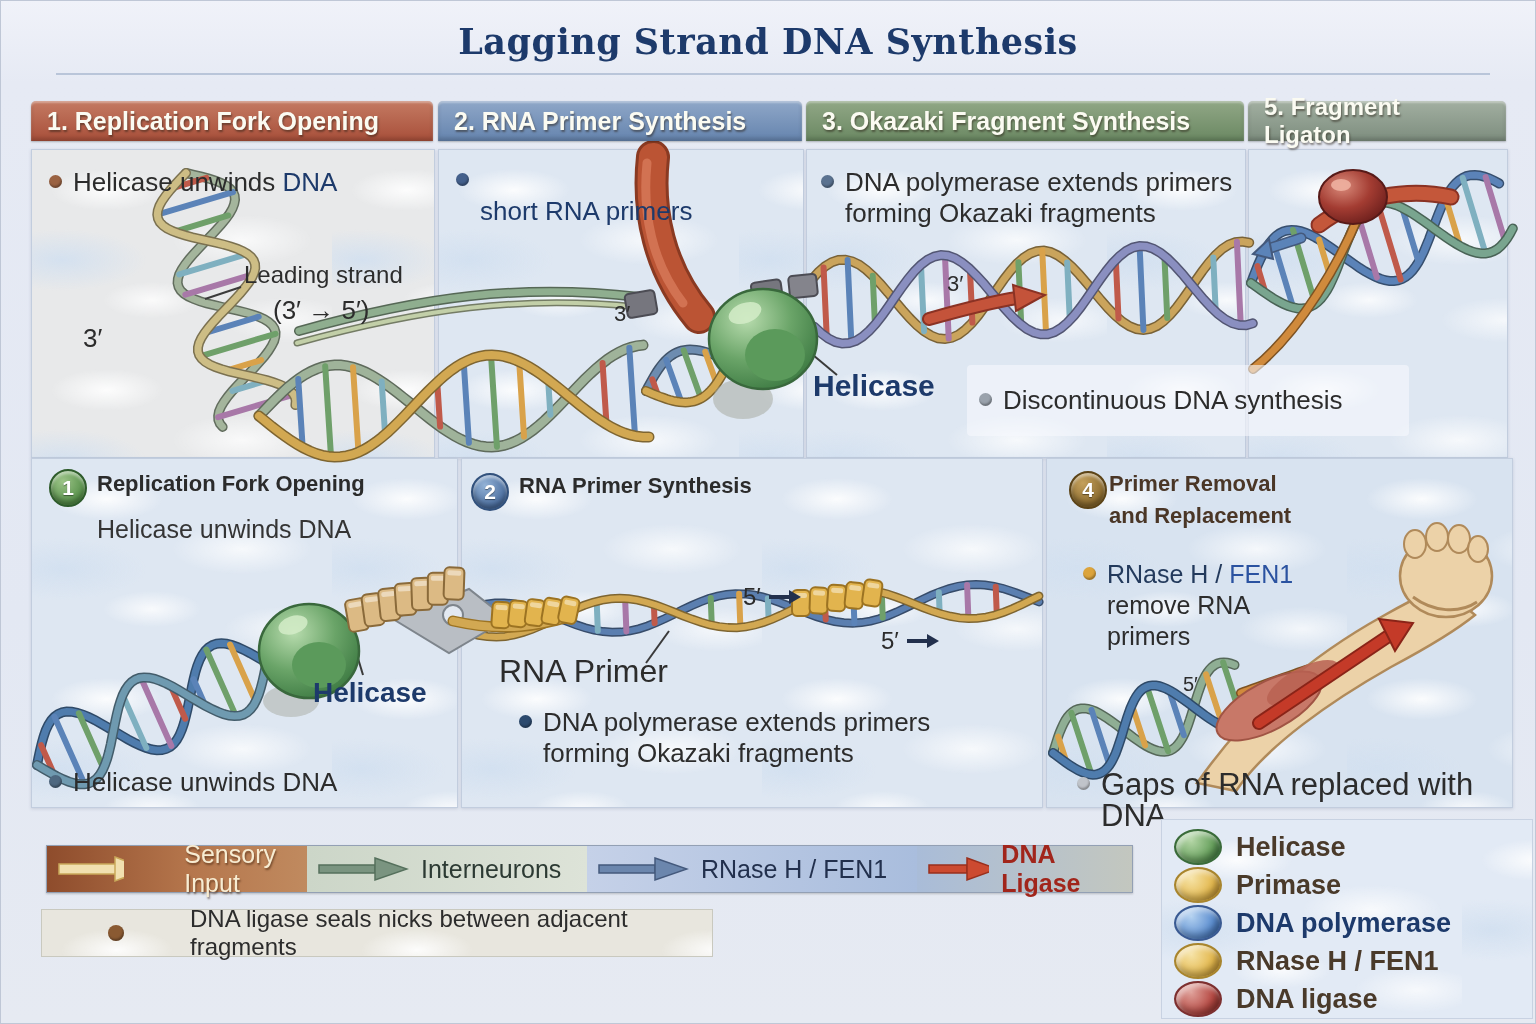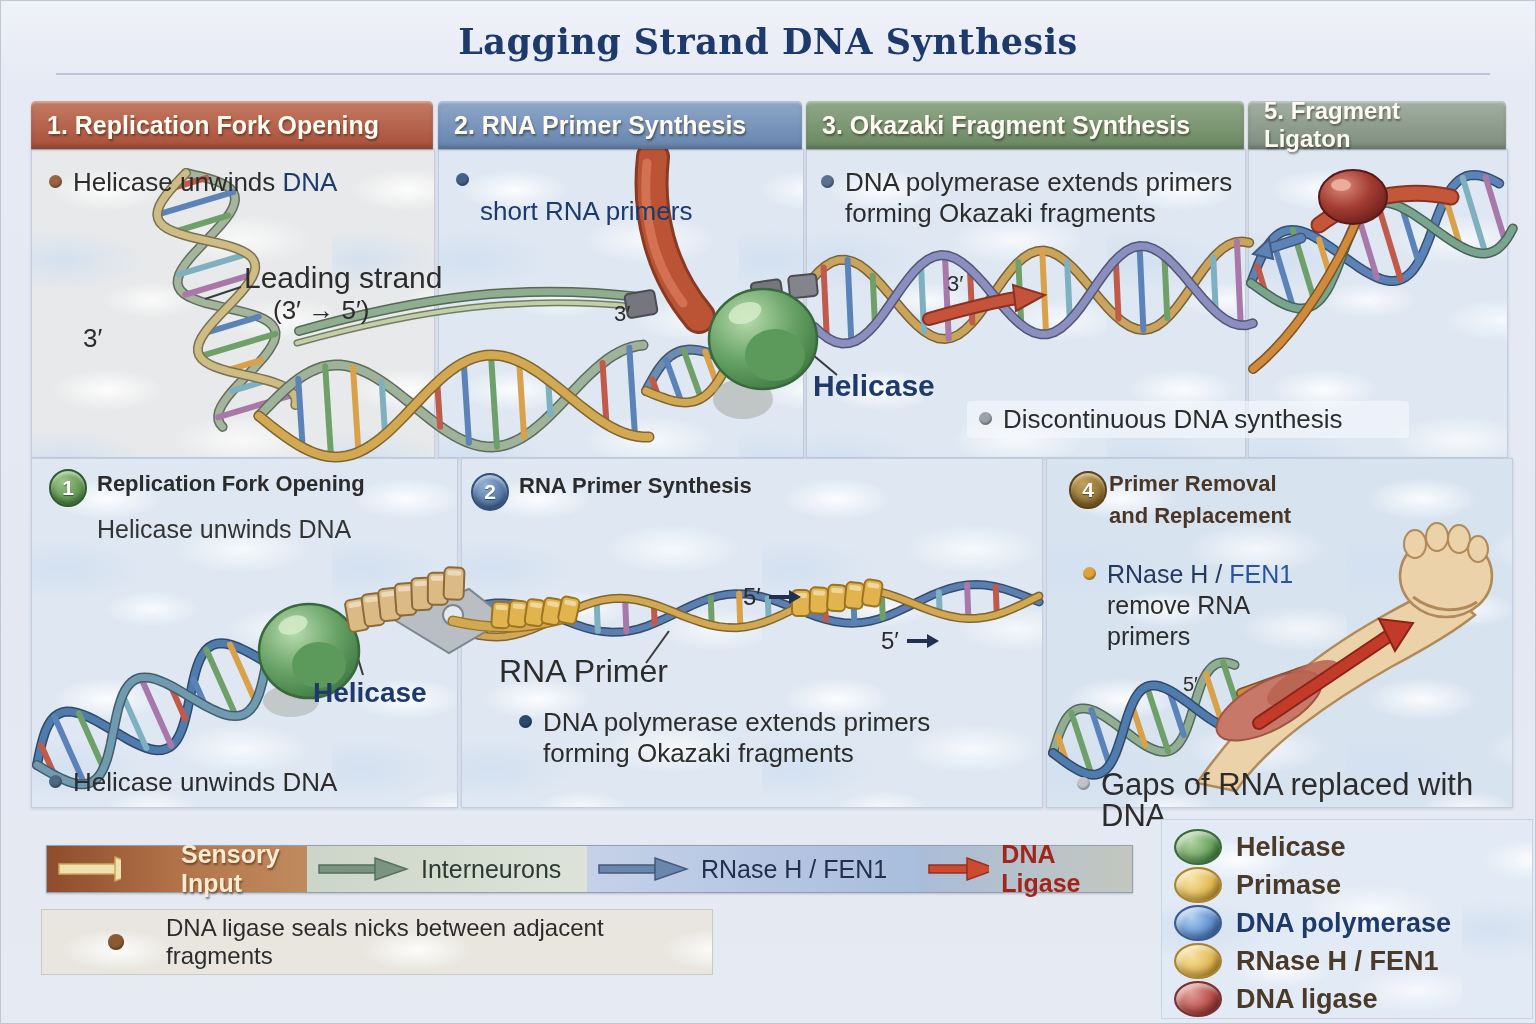--- a/index.html
+++ b/index.html
@@ -11,56 +11,56 @@
     radial-gradient(ellipse 80px 30px at 25% 20%, rgba(255,255,255,.9), rgba(255,255,255,0) 70%),
     radial-gradient(ellipse 100px 36px at 70% 45%, rgba(255,255,255,.75), rgba(255,255,255,0) 70%),
     radial-gradient(ellipse 70px 26px at 40% 75%, rgba(255,255,255,.8), rgba(255,255,255,0) 70%),
     radial-gradient(ellipse 90px 32px at 85% 85%, rgba(255,255,255,.7), rgba(255,255,255,0) 70%),
     radial-gradient(ellipse 120px 44px at 10% 55%, rgba(210,224,240,.9), rgba(210,224,240,0) 70%);
     background-size:300px 200px;}
   .warm{background-color:#e8e9ea;}
   .title{position:absolute;top:20px;left:0;width:100%;text-align:center;
     font-family:"DejaVu Serif",serif;font-weight:bold;font-size:35px;color:#1d3a6b;letter-spacing:.5px;z-index:3;}
   .rule{position:absolute;top:72px;left:55px;right:45px;height:2px;background:#b9c5d9;z-index:3;}
-  .hdr{position:absolute;top:100px;height:48px;display:flex;align-items:center;padding:0 16px;box-sizing:border-box;
+  .hdr{position:absolute;top:100px;height:40px;display:flex;align-items:center;padding:0 16px;box-sizing:border-box;
     color:#fbfbf2;font-weight:bold;font-size:25px;text-shadow:1px 2px 2px rgba(40,30,20,.5);
     border-radius:5px 5px 0 0;box-shadow:inset 0 2px 2px rgba(255,255,255,.35), inset 0 -3px 4px rgba(0,0,0,.18), 0 1px 2px rgba(0,0,0,.25);z-index:3;}
   .hdr1{left:30px;width:402px;background:linear-gradient(180deg,#c47a62,#a84f3a);}
   .hdr2{left:437px;width:364px;background:linear-gradient(180deg,#8fa7c8,#6584ae);}
   .hdr3{left:805px;width:438px;background:linear-gradient(180deg,#91a786,#6a8862);}
   .hdr4{left:1247px;width:258px;background:linear-gradient(180deg,#a2afa1,#7d8d7e);font-size:24px;}
   .panel{position:absolute;border:1px solid #c2cdde;box-shadow:0 1px 3px rgba(110,125,150,.25);z-index:1;}
   .lbl{position:absolute;z-index:3;}
   .bullet{display:flex;align-items:flex-start;gap:11px;}
   .dot{flex:0 0 auto;width:13px;height:13px;border-radius:50%;margin-top:8px;box-shadow:inset -1px -2px 2px rgba(0,0,0,.3);}
   .btxt{font-size:26px;line-height:31px;color:#2c2c2c;}
   .navy{color:#1d3a6b;}
-  .band{background:rgba(247,249,253,.6);border-radius:4px;padding:3px 12px;margin-top:36px;}
+  .band{background:rgba(247,249,253,.6);border-radius:4px;padding:20px 12px;}
   .badge{width:34px;height:34px;border-radius:50%;color:#fff;font-weight:bold;font-size:21px;
     display:flex;align-items:center;justify-content:center;text-shadow:0 1px 1px rgba(0,0,0,.45);
     box-shadow:inset 0 -4px 5px rgba(0,0,0,.3), inset 0 3px 3px rgba(255,255,255,.5);}
   .b1{background:radial-gradient(circle at 35% 30%,#9cc488,#57904a 70%);border:2px solid #2f5c2c;}
   .b2{background:radial-gradient(circle at 35% 30%,#93b2d6,#4a6d9e 70%);border:2px solid #32517c;}
   .b4{background:radial-gradient(circle at 35% 30%,#c4a05c,#8a6a2e 70%);border:2px solid #5c4418;}
   .stephead{font-size:22px;font-weight:bold;color:#2b2b2b;}
   .stepsub{font-size:25px;color:#343434;}
   .flowbar{position:absolute;left:45px;top:844px;width:1085px;height:46px;display:flex;z-index:3;
     border:1px solid #93a0b4;box-shadow:0 1px 2px rgba(0,0,0,.2);}
   .fseg{display:flex;align-items:center;gap:12px;padding:0 10px;box-sizing:border-box;height:100%;}
   .fs1{width:260px;background:linear-gradient(90deg,#8e4c2c,#b5764c 55%,#c08a5f);}
   .fs2{width:280px;background:linear-gradient(90deg,#ccd6c8,#dde3d8);}
   .fs3{width:330px;background:linear-gradient(90deg,#c5d1e8,#a9bddd);}
   .fs4{width:215px;background:linear-gradient(90deg,#a9bcd8,#c3c7bf);}
   .ftxt{font-size:25px;}
-  .fcream{color:#f7ecd2;font-weight:bold;text-shadow:1px 2px 2px rgba(60,30,10,.55);margin-left:48px;}
+  .fcream{color:#f7ecd2;font-weight:normal;text-shadow:1px 2px 2px rgba(60,30,10,.55);margin-left:48px;}
   .fdark{color:#2c3a33;}
   .fnavy{color:#22304d;}
   .fred{color:#a1251b;font-weight:bold;}
-  .footnote{position:absolute;left:40px;top:908px;width:672px;height:66px;z-index:3;
-    background-color:#e8e6de;border:1px solid #c9c9bf;display:flex;align-items:center;gap:42px;
+  .footnote{position:absolute;left:40px;top:908px;width:672px;height:48px;z-index:3;
+    background-color:#e8e6de;border:1px solid #c9c9bf;display:flex;align-items:center;gap:66px;
     padding-left:66px;box-sizing:border-box;}
   .legend{position:absolute;left:1160px;top:818px;width:372px;height:200px;z-index:3;
     background-color:#e2eaf5;border:1px solid #c8d2e2;padding:8px 0 0 12px;box-sizing:border-box;}
   .lrow{display:flex;align-items:center;gap:14px;height:38px;}
   .oval{width:44px;height:32px;border-radius:50%;box-shadow:inset -3px -5px 6px rgba(0,0,0,.28), inset 3px 4px 5px rgba(255,255,255,.55);}
   .ov-green{background:radial-gradient(circle at 35% 30%,#b4d6a6,#68a15e 60%,#2f6b35);border:2px solid #3a6b3a;}
   .ov-yellow{background:radial-gradient(circle at 35% 30%,#f6e3a6,#e3b84f 60%,#b07f22);border:2px solid #a8852e;}
   .ov-blue{background:radial-gradient(circle at 35% 30%,#b3d1f0,#5e8fd0 60%,#2c5a9e);border:2px solid #3a5a92;}
   .ov-red{background:radial-gradient(circle at 35% 30%,#dfa099,#b64a44 60%,#7c2520);border:2px solid #7c3030;}
   .ltxt{font-size:27px;font-weight:bold;color:#4a3a2a;}
@@ -373,21 +373,21 @@
         <path d="M1258,722 L1386,636" fill="none" stroke="#c43a28" stroke-width="10" stroke-linecap="round"></path>
         <polygon points="1378,618 1412,622 1394,650" fill="#c43a28" stroke="#8a2418" stroke-width="2"></polygon>
       </g>
     </g>
   </svg>
 
   <div class="lbl bullet" style="left:48px;top:166px;">
     <span class="dot" style="background:#9a6242;"></span>
     <span class="btxt"><span>Helicase unwinds</span> <span class="navy">DNA</span></span>
   </div>
-  <div class="lbl" style="left:243px;top:260px;font-size:30px;">Leading strand</div>
+  <div class="lbl" style="left:243px;top:260px;font-size:24px;">Leading strand</div>
   <div class="lbl" style="left:272px;top:294px;font-size:26px;">(3′ → 5′)</div>
   <div class="lbl" style="left:82px;top:322px;font-size:26px;">3′</div>
 
   <div class="lbl bullet" style="left:455px;top:164px;">
     <span class="dot" style="background:#44608c;"></span>
     <span class="btxt navy"><br><span>short RNA primers</span></span>
   </div>
   <div class="lbl" style="left:613px;top:300px;font-size:22px;">3′</div>
 
   <div class="lbl bullet" style="left:820px;top:166px;">

